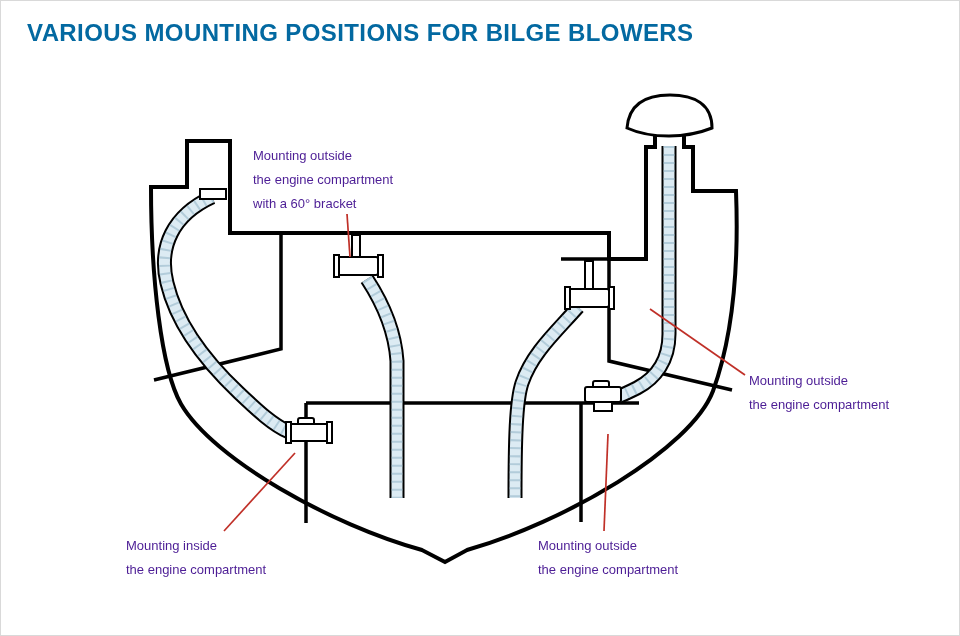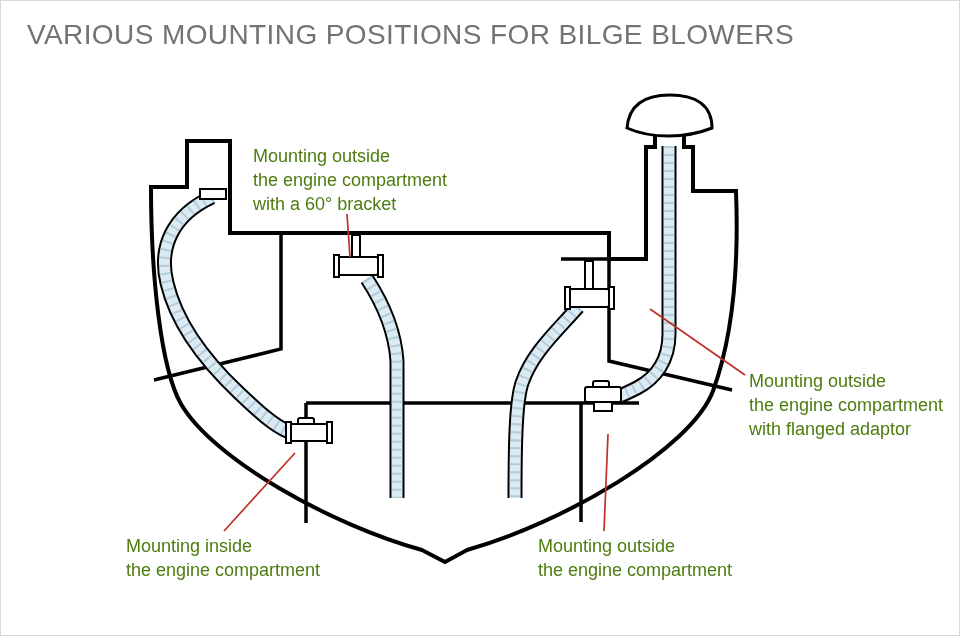--- a/index.html
+++ b/index.html
@@ -8,36 +8,36 @@
     width:960px;height:636px;
     background:#ffffff;
     overflow:hidden;
     font-family:"Liberation Sans", sans-serif;
     border:1px solid #d9d9d9;
     box-sizing:border-box;
   }
   .title{
     position:absolute;
     left:26px;top:18px;
-    font-size:28px;
-    font-weight:normal;
+    font-size:24px;
+    font-weight:bold;
     letter-spacing:0.4px;
-    color:#737373;
+    color:#0369a1;
     white-space:nowrap;
   }
   .diagram-svg{
     position:absolute;
     left:0;top:0;
     width:960px;height:636px;
   }
   .label{
     position:absolute;
-    font-size:18px;
+    font-size:13px;
     line-height:24px;
-    color:#4d7c0f;
+    color:#4c1d95;
     white-space:nowrap;
   }
 </style>
 </head>
 <body>
 
 <div class="stage">
 
   <div class="title">VARIOUS MOUNTING POSITIONS FOR BILGE BLOWERS</div>
 
@@ -130,21 +130,20 @@
 
   <div class="label" style="left:252px;top:143px">
     <div>Mounting outside</div>
     <div>the engine compartment</div>
     <div>with a 60° bracket</div>
   </div>
 
   <div class="label" style="left:748px;top:368px">
     <div>Mounting outside</div>
     <div>the engine compartment</div>
-    <div>with flanged adaptor</div>
   </div>
 
   <div class="label" style="left:125px;top:533px">
     <div>Mounting inside</div>
     <div>the engine compartment</div>
   </div>
 
   <div class="label" style="left:537px;top:533px">
     <div>Mounting outside</div>
     <div>the engine compartment</div>

